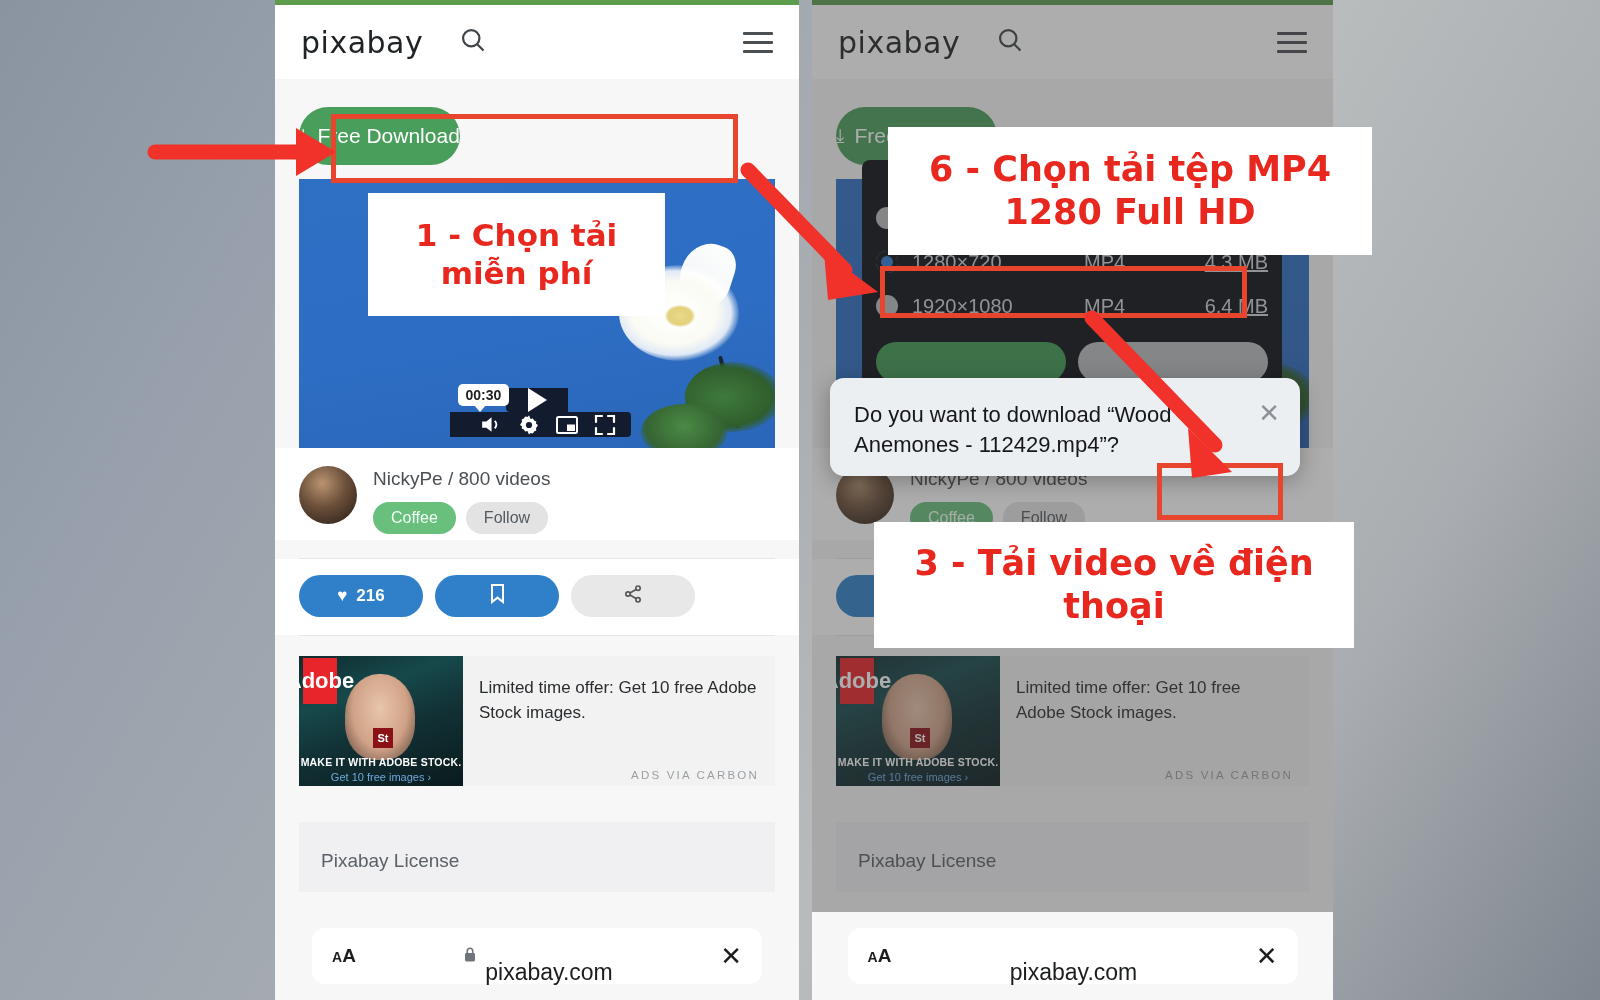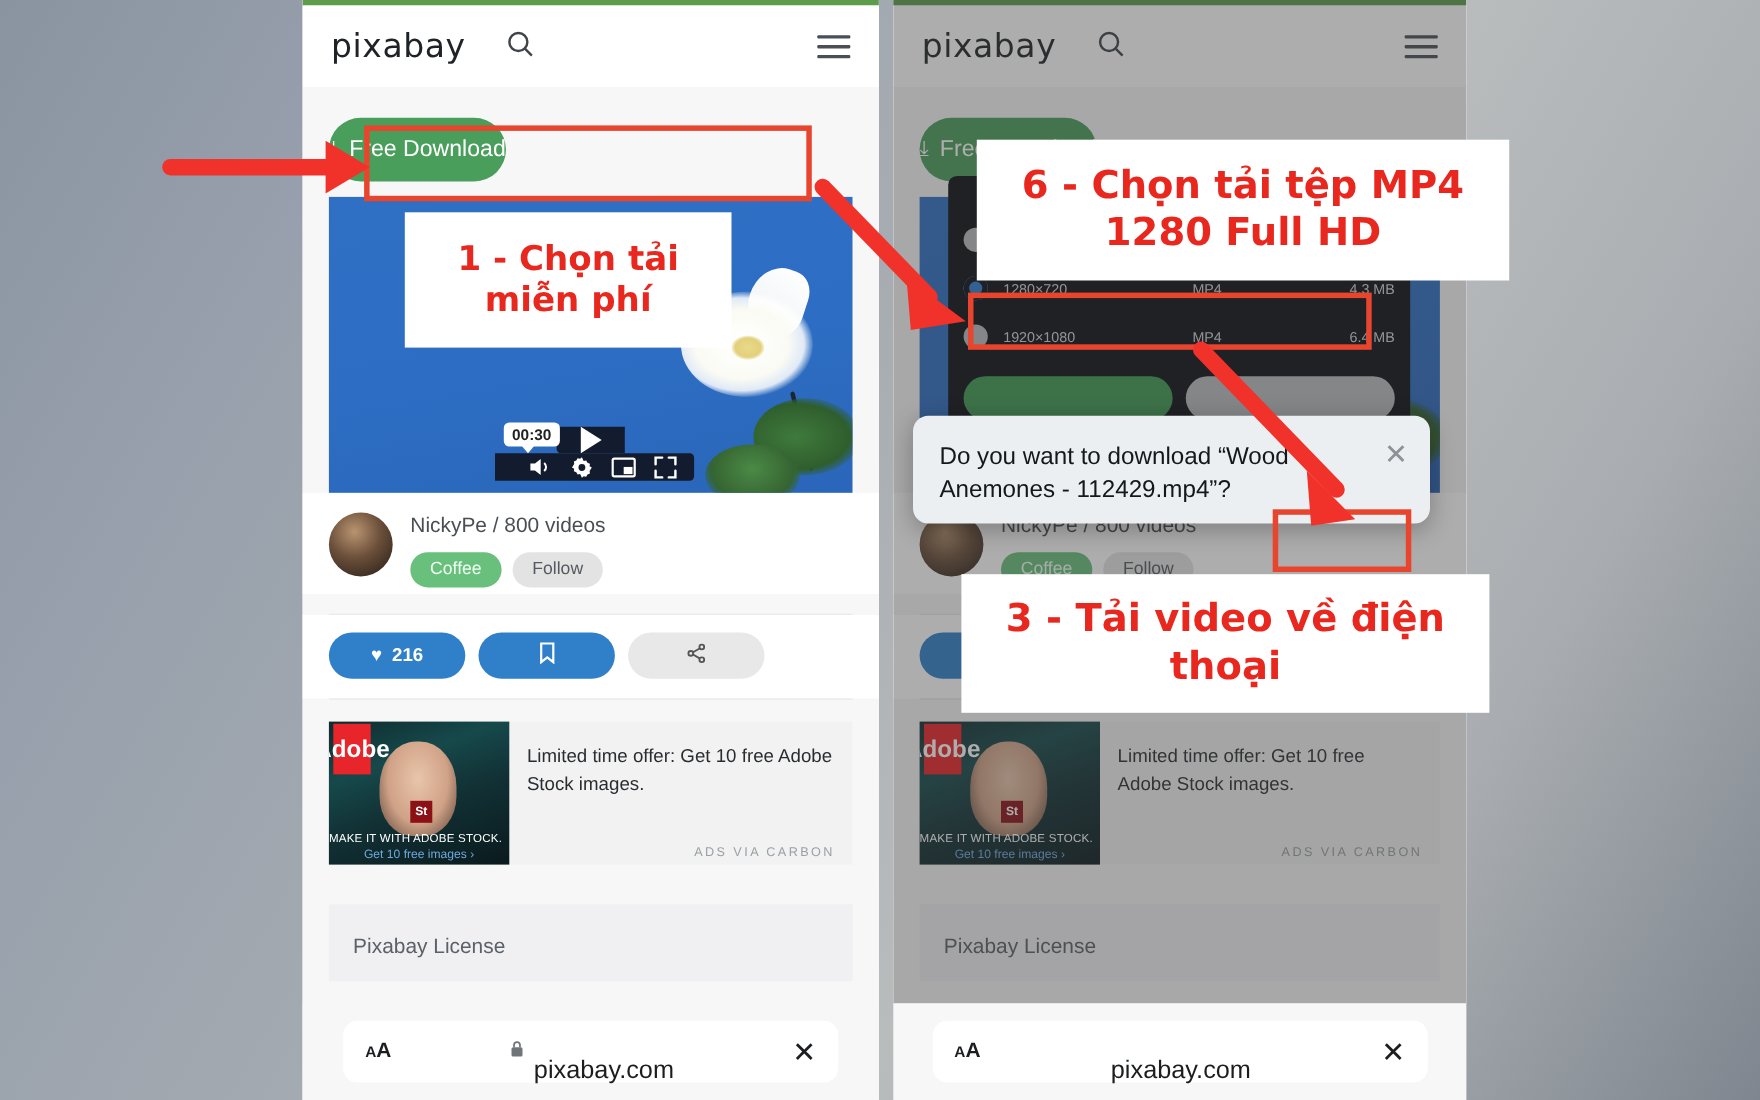--- a/index.html
+++ b/index.html
@@ -172,22 +172,22 @@
     position: absolute; left: 4px; top: 2px; width: 34px; height: 46px;
     background: #e8252a; color: #fff; font-size: 22px; font-weight: 700;
     display: flex; align-items: center; justify-content: center;
   }
   .ad-st {
     position: absolute; left: 74px; top: 72px; width: 20px; height: 20px;
     background: #8b1116; color: #fff; font-size: 11px; font-weight: 700;
     display: flex; align-items: center; justify-content: center;
   }
   .ad-cap {
-    position: absolute; left: 0; right: 0; bottom: 18px; 
-    color: #fff; font-size: 10.5px; font-weight: 400; letter-spacing: .2px;
+    position: absolute; left: 0; right: 0; bottom: 18px; text-align: center;
+    color: #fff; font-size: 10.5px; font-weight: 700; letter-spacing: .2px;
   }
   .ad-link {
     position: absolute; left: 0; right: 0; bottom: 3px; text-align: center;
     color: #6fa8dc; font-size: 11px;
   }
   .ad-txt { padding: 20px 16px; flex: 1; }
   .ad-headline { font-size: 17px; color: #2a2d30; line-height: 1.45; }
   .ad-via { margin-top: 44px; font-size: 11.5px; color: #9aa0a4; letter-spacing: 2.2px; text-align: right; }
 
   .license-card {
@@ -196,30 +196,30 @@
   }
 
   
   .res-modal {
     position: absolute; left: 50px; top: 160px; width: 420px;
     background: #0d0f14; border-radius: 8px; z-index: 30; overflow: hidden;
     padding-top: 36px;
   }
   .res-row {
     display: flex; align-items: center; height: 44px;
-    padding: 0 14px; color: #cfd3d8; font-size: 13px;
+    padding: 0 14px; color: #cfd3d8; font-size: 20px;
   }
   .radio {
     width: 22px; height: 22px; border-radius: 50%;
     background: #b9bcc0; margin-right: 14px; flex-shrink: 0;
   }
   .radio.on { background: #2d7dd2; box-shadow: inset 0 0 0 5px #0d0f14, inset 0 0 0 11px #2d7dd2; }
   .res-dim { flex: 1; }
   .res-fmt { width: 92px; }
-  .res-size { width: 92px; text-align: right; }
+  .res-size { width: 92px; text-align: right; text-decoration: underline; }
   .res-btns { display: flex; gap: 12px; padding: 14px; }
   .res-btn { flex: 1; height: 40px; border-radius: 20px; }
   .res-btn.green { background: #3f9a54; }
   .res-btn.gray  { background: #b8bcc0; }
 
   
   .ios-dialog {
     position: absolute; left: 18px; top: 378px; width: 470px;
     background: #eceff2; border-radius: 14px; z-index: 60;
     box-shadow: 0 5px 22px rgba(0,0,0,.28);

